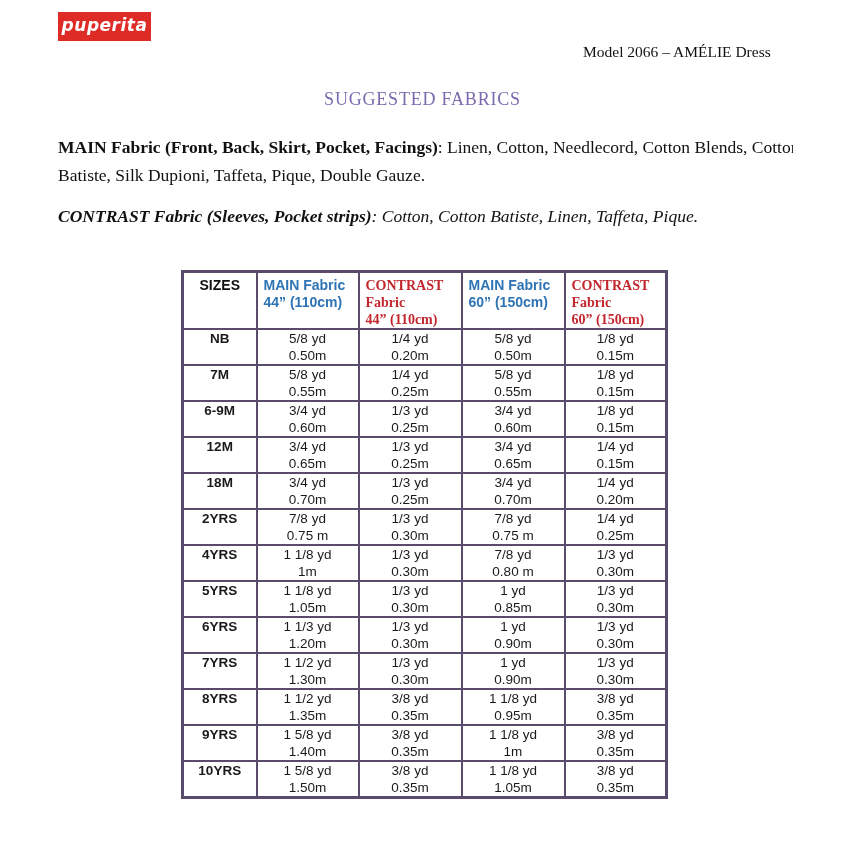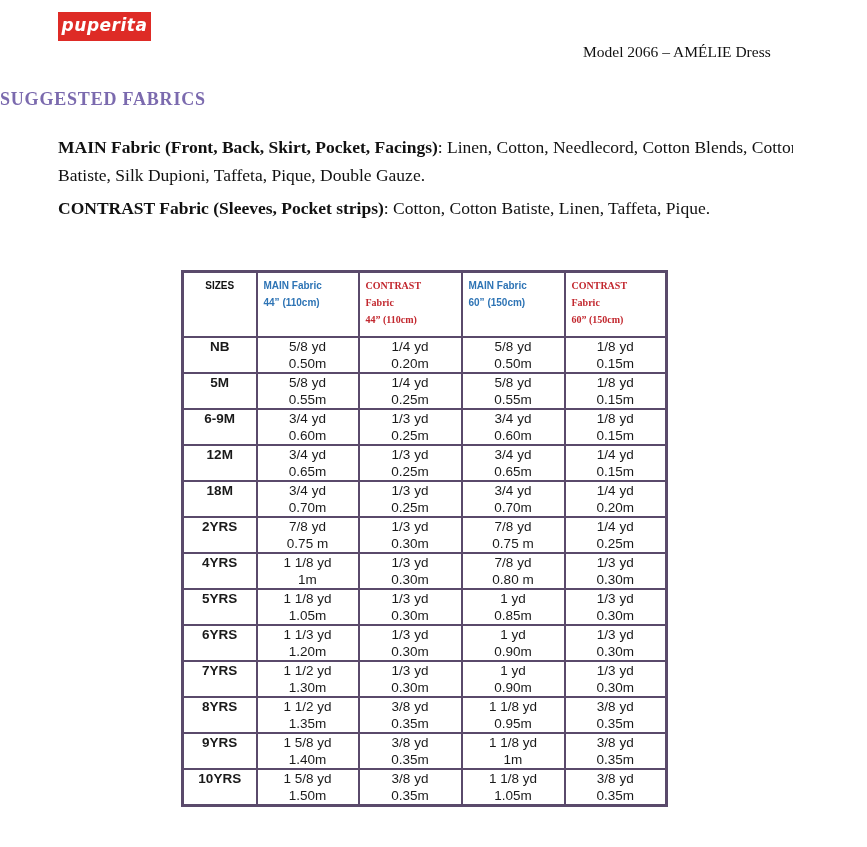--- a/index.html
+++ b/index.html
@@ -31,56 +31,57 @@
     position: absolute;
     left: 583px; top: 23px;
     font-size: 15.5px;
     white-space: nowrap;
     margin-top: 20px;
   }
   .doc-title {
     position: absolute;
     left: 0; top: 89px;
     width: 845px;
+    text-align: center;
     font-size: 18px;
-    font-weight: bold;
+    font-weight: normal;
     letter-spacing: 0.8px;
     color: var(--title-purple, #7b6aae);
   }
   .para {
     position: absolute;
     left: 58px;
     width: 756px;
     font-size: 17.5px;
     line-height: 28px;
   }
   .para-1 { top: 133px; }
-  .para-2 { top: 194px; }
+  .para-2 { top: 202px; font-style: italic; }
   .para b { font-weight: bold; }
   table.fabric-table {
     position: absolute;
     left: 181px; top: 270px;
     border-collapse: collapse;
     table-layout: fixed;
     border: 3px solid var(--table-border, #5a4a6b);
     background: #ffffff;
   }
   .fabric-table th, .fabric-table td {
     border: 2px solid var(--table-border, #5a4a6b);
     overflow: hidden;
   }
   .fabric-table thead tr { height: 55px; }
   .fabric-table tbody tr { height: 36px; }
   .fabric-table th {
     font-family: "Liberation Sans", sans-serif;
-    font-size: 10px;
+    font-size: 14px;
     font-weight: bold;
     text-align: left;
     vertical-align: top;
-    padding: 4px 2px 8px 6px;
+    padding: 4px 2px 0 6px;
     line-height: 17px;
     white-space: pre-line;
   }
   .fabric-table th.col-sizes { text-align: center; padding-left: 2px; }
   .fabric-table th.col-blue { color: var(--header-blue, #2e74b5); margin-left: 12px; }
   .fabric-table th.col-red  { color: var(--header-red, #c2272e); font-family: Liberation Serif, serif; }
   .fabric-table td {
     font-family: "Liberation Sans", sans-serif;
     font-size: 13.5px;
     text-align: center;
@@ -136,21 +137,21 @@
           <td>5/8 yd
 0.50m</td>
           <td>1/4 yd
 0.20m</td>
           <td>5/8 yd
 0.50m</td>
           <td>1/8 yd
 0.15m</td>
         </tr>
         <tr>
-          <td class="size-cell">5M</td>
+          <td class="size-cell">7M</td>
           <td>5/8 yd
 0.55m</td>
           <td>1/4 yd
 0.25m</td>
           <td>5/8 yd
 0.55m</td>
           <td>1/8 yd
 0.15m</td>
         </tr>
         <tr>

